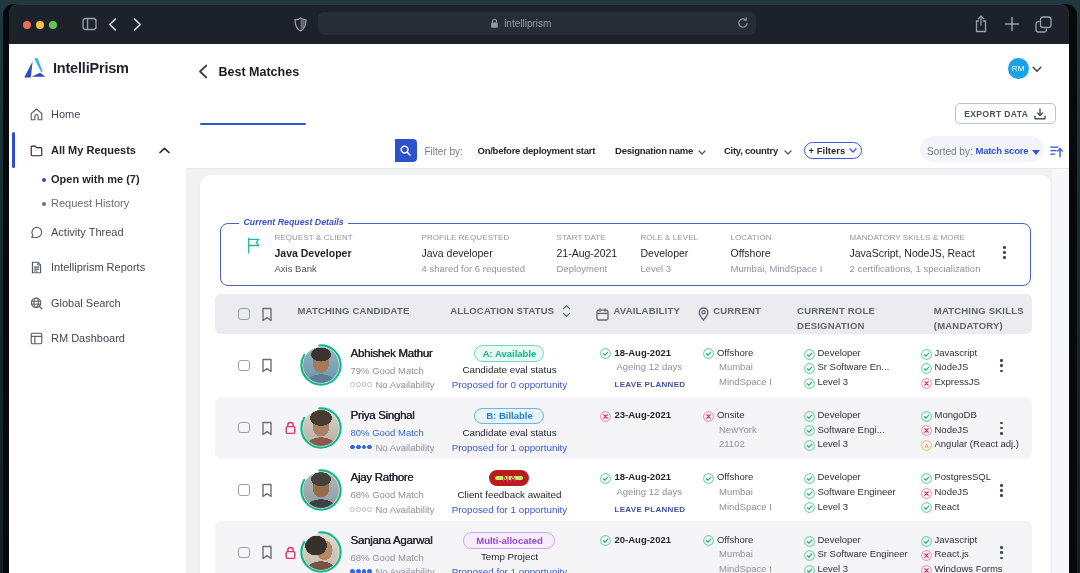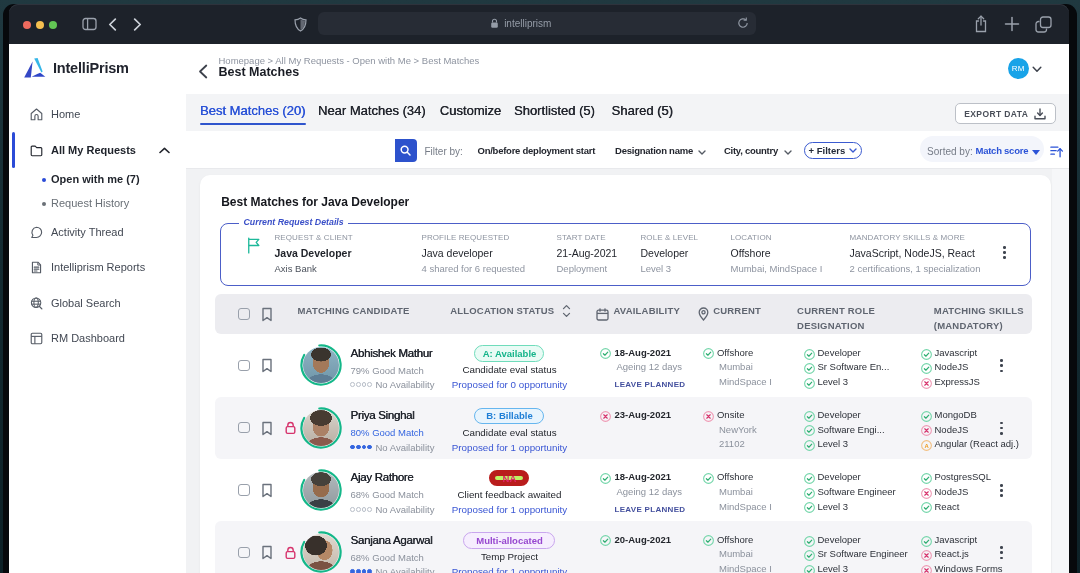--- a/index.html
+++ b/index.html
@@ -175,33 +175,25 @@
           <rect x="1.5" y="1.5" width="13" height="13" rx="1.5"></rect>
           <line x1="1.5" y1="5.4" x2="14.5" y2="5.4"></line>
           <line x1="6" y1="5.4" x2="6" y2="14.5"></line>
         </svg>
       <div class="nav-i" style="top:288px">RM Dashboard</div>
     </div>
     <div class="main">
       <svg class="abs" style="left:12.7px;top:20px" width="10" height="15" viewBox="0 0 10 15" fill="none" stroke="#3c414b" stroke-width="1.8" stroke-linecap="round" stroke-linejoin="round">
           <path d="M8.3 1.5 L2 7.5 L8.3 13.5"></path>
         </svg>
-      <div class="crumb">Homepage &gt; All My Requests - Open with Me &gt; Best Matches</div>
       <div class="ptitle">Best Matches</div>
       <div class="rmav">RM</div>
       <svg class="abs" style="left:846.5px;top:21.5px" width="10" height="7" viewBox="0 0 10 7" fill="none" stroke="#3c414b" stroke-width="1.5" stroke-linecap="round" stroke-linejoin="round">
           <path d="M1.2 1.3 L5 5.2 L8.8 1.3"></path>
         </svg>
-      <div class="tabbar">
-        <div class="tab on" style="left:14.4px">Best Matches (20)</div>
-        <div class="tab" style="left:132.4px">Near Matches (34)</div>
-        <div class="tab" style="left:254.2px">Customize</div>
-        <div class="tab" style="left:328.4px">Shortlisted (5)</div>
-        <div class="tab" style="left:426px">Shared (5)</div>
-      </div>
       <div class="tabline"></div>
       <div class="export">EXPORT DATA
         <svg width="12" height="12" viewBox="0 0 12 12" fill="none" stroke="#4a4f59" stroke-width="1.4" stroke-linecap="round" stroke-linejoin="round">
             <path d="M1 8.2 V10.8 H11 V8.2"></path>
             <line x1="6" y1="1" x2="6" y2="7.2"></line>
             <path d="M3.6 5 L6 7.4 L8.4 5"></path>
           </svg>
       </div>
       <div class="filterbar">
         <div class="sbtn">
@@ -235,21 +227,20 @@
             <line x1="1" y1="2" x2="9" y2="2"></line>
             <line x1="1" y1="6" x2="7" y2="6"></line>
             <line x1="1" y1="10" x2="5" y2="10"></line>
             <line x1="11.5" y1="13" x2="11.5" y2="4"></line>
             <path d="M8.8 6.6 L11.5 3.9 L14.2 6.6"></path>
           </svg>
       </div>
       <div class="pagebg">
           <div class="abs" style="right:0;top:0;width:17px;height:100%;background:#f6f7f9"></div>
         <div class="card">
-          <div class="ctitle">Best Matches for Java Developer</div>
           <div class="reqbox">
             <div class="reqlab">Current Request Details</div>
             <svg class="abs" style="left:25.5px;top:13.5px" width="14" height="17" viewBox="0 0 16 19" fill="none" stroke="#1db99a" stroke-width="1.5" stroke-linejoin="round">
                 <line x1="2" y1="1" x2="2" y2="18" stroke-linecap="round"></line>
                 <path d="M2 2.5 H13.5 L10.5 6 L13.5 9.5 H2"></path>
               </svg>
             <div class="rcol" style="left:53px">
                 <div class="rlab">REQUEST &amp; CLIENT</div>
                 <div class="rmain" style="font-weight:600">Java Developer</div>
                 <div class="rsub" style="color:#4c525c">Axis Bank</div>

